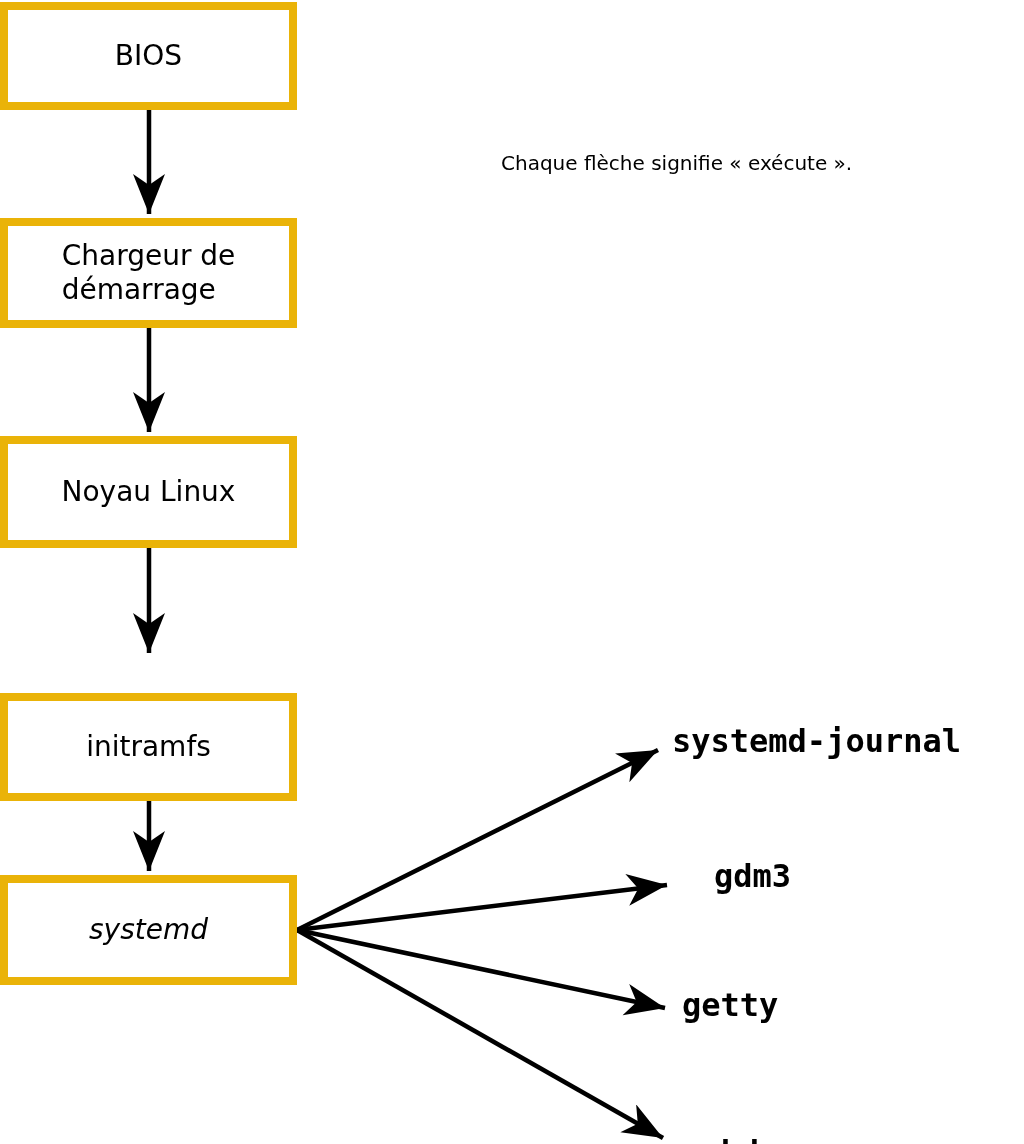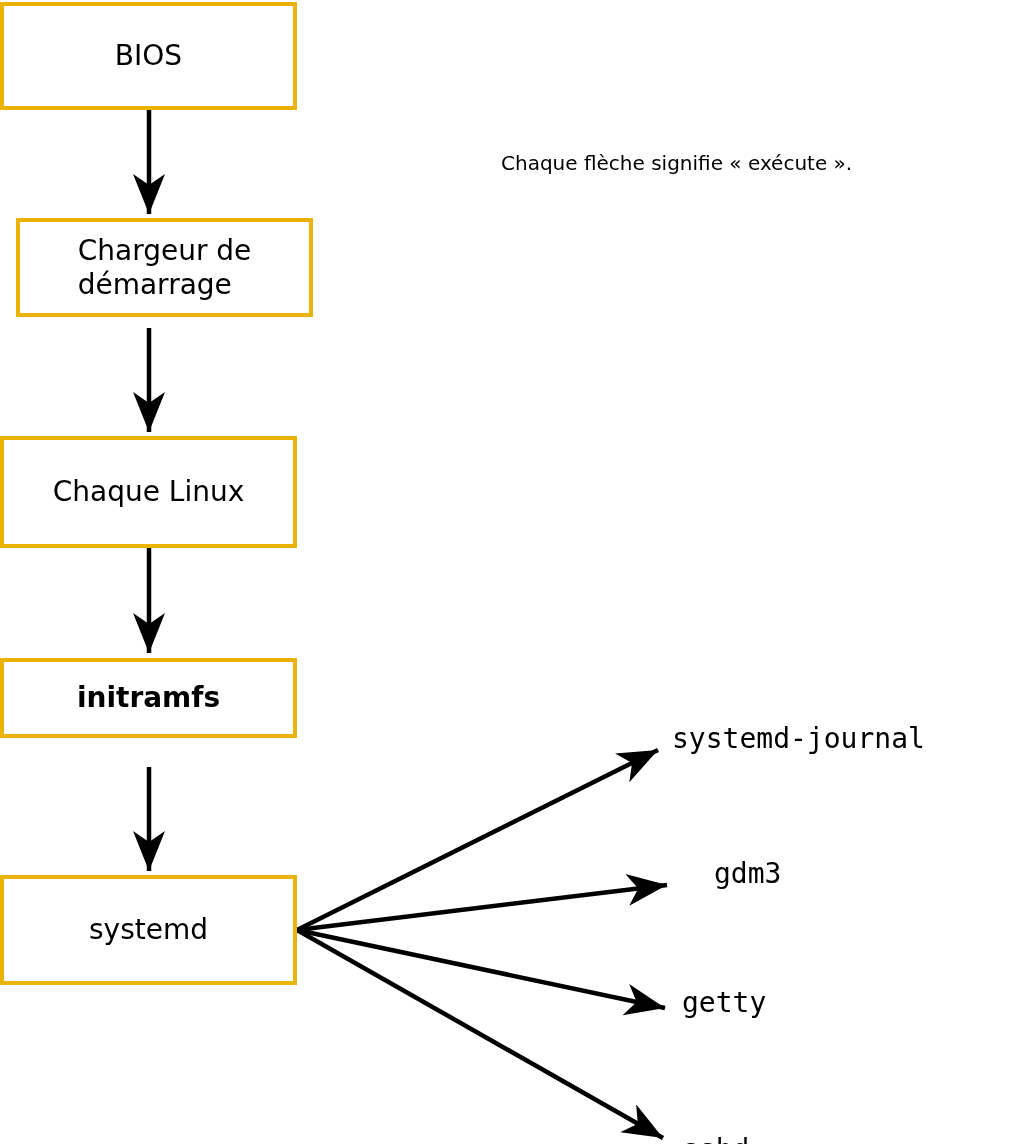--- a/index.html
+++ b/index.html
@@ -16,50 +16,51 @@
     position: absolute;
     left: 0; top: 0;
     width: 1024px; height: 1144px;
   }
   .flow-box {
     position: absolute;
     left: 0;
     width: 297px;
     box-sizing: border-box;
     background: #ffffff;
-    border: 4px solid #eab308;
+    border: 8px solid #eab308;
     display: flex;
     align-items: center;
     justify-content: center;
   }
   .flow-box .label {
     font-size: 28px;
     line-height: 34px;
     white-space: pre-line;
     text-align: left;
   }
   #box-bios       { top: 2px;   height: 108px; }
-  #box-bootloader { top: 218px; height: 99px; margin-left: 16px; }
+  #box-bootloader { top: 218px; height: 110px; }
   #box-kernel     { top: 436px; height: 112px; }
-  #box-initramfs  { top: 658px; height: 80px; font-weight: bold; }
-  #box-systemd    { top: 875px; height: 110px; }
+  #box-initramfs  { top: 693px; height: 108px; }
+  #box-systemd    { top: 875px; height: 110px; font-style: italic; }
   .annotation {
     position: absolute;
     left: 501px;
     top: 153px;
     font-size: 20px;
     line-height: 1;
     white-space: nowrap;
   }
   .proc-label {
     position: absolute;
     font-family: "DejaVu Sans Mono", monospace;
-    font-size: 28px;
+    font-size: 32px;
     line-height: 1;
     white-space: nowrap;
+    font-weight: bold;
   }
   #proc-journal { left: 672px; top: 725px;  }
   #proc-gdm3    { left: 682px; top: 860px; margin-left: 32px;  }
   #proc-getty   { left: 682px; top: 989px; text-align: center;  }
   #proc-sshd    { left: 682px; top: 1136px; }
 </style>
 </head>
 <body>
 
 <div class="canvas">
@@ -85,21 +86,21 @@
   <div class="flow-box" id="box-bios">
     <div class="label">BIOS</div>
   </div>
 
   <div class="flow-box" id="box-bootloader">
     <div class="label">Chargeur de
 démarrage</div>
   </div>
 
   <div class="flow-box" id="box-kernel">
-    <div class="label">Chaque Linux</div>
+    <div class="label">Noyau Linux</div>
   </div>
 
   <div class="flow-box" id="box-initramfs">
     <div class="label">initramfs</div>
   </div>
 
   <div class="flow-box" id="box-systemd">
     <div class="label">systemd</div>
   </div>
 

